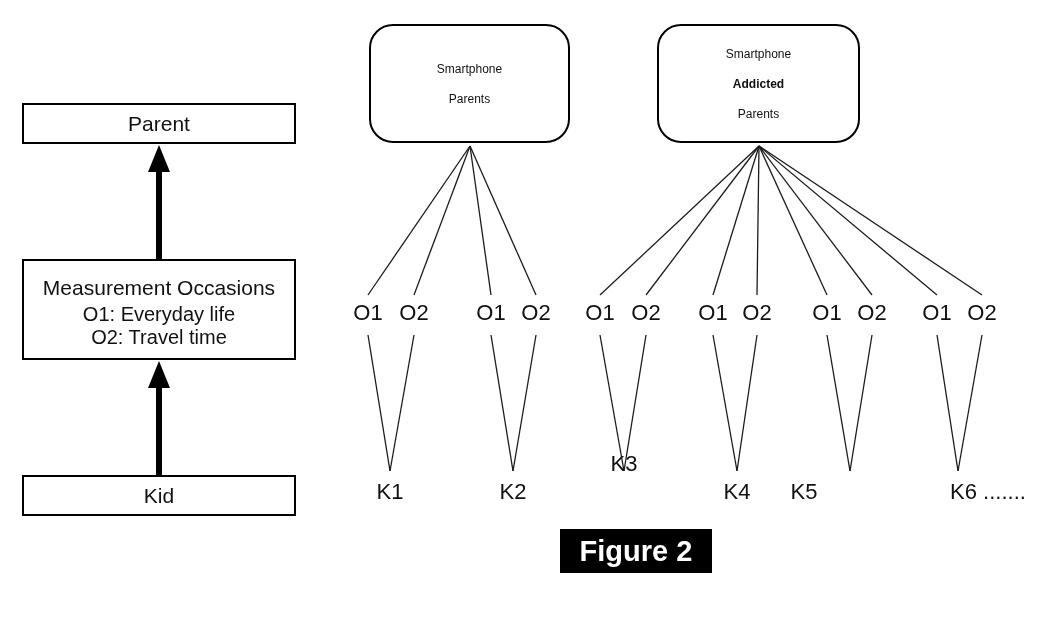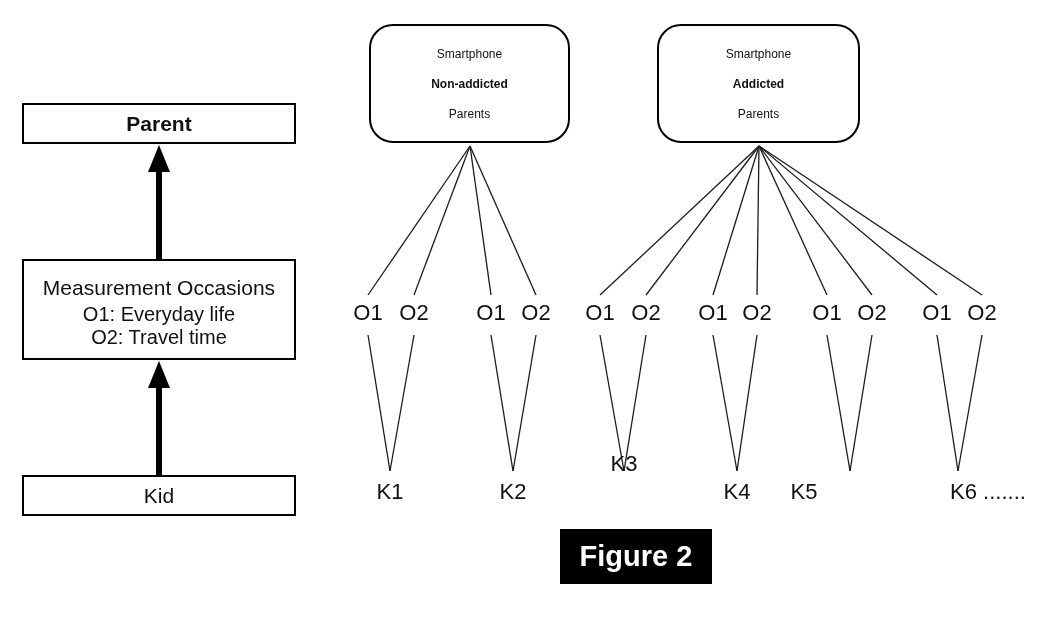--- a/index.html
+++ b/index.html
@@ -29,21 +29,21 @@
     background: #ffffff;
     display: flex;
     align-items: center;
     justify-content: center;
     text-align: center;
   }
   .box.simple {
     font-size: 21px;
     line-height: 1;
   }
-  #parent-box   { left: 22px; top: 103px; width: 274px; height: 41px; font-weight: bold; }
+  #parent-box   { left: 22px; top: 103px; width: 274px; height: 41px; }
   #kid-box      { left: 22px; top: 475px; width: 274px; height: 41px; }
   #measurement-box {
     left: 22px; top: 259px; width: 274px; height: 101px;
     flex-direction: column;
     justify-content: center;
     padding-top: 2px;
   }
   .m-title { font-size: 21px; line-height: 30px; }
   .m-sub   { font-size: 20px; line-height: 23px; }
 
@@ -69,21 +69,21 @@
     position: absolute;
     transform: translateX(-50%);
     font-size: 22px;
     line-height: 24px;
     white-space: nowrap;
     color: #111111;
   }
 
   .caption {
     position: absolute;
-    left: 560px; top: 529px; width: 152px; height: 55px;
+    left: 560px; top: 529px; width: 152px; height: 44px;
     display: flex;
     align-items: center;
     justify-content: center;
     font-size: 29px;
     font-weight: bold;
   }
 </style>
 </head>
 <body>
 
@@ -129,21 +129,20 @@
     <div class="m-sub">O1: Everyday life</div>
     <div class="m-sub">O2: Travel time</div>
   </div>
 
   <div class="box simple" id="kid-box">
     <span>Kid</span>
   </div>
 
   <div class="group-box" id="group-nonaddicted">
     <div>Smartphone</div>
-    <div class="group-line-bold">Non-addicted</div>
     <div>Parents</div>
   </div>
 
   <div class="group-box" id="group-addicted">
     <div>Smartphone</div>
     <div class="group-line-bold">Addicted</div>
     <div>Parents</div>
   </div>
 
   <div id="labels-layer">

